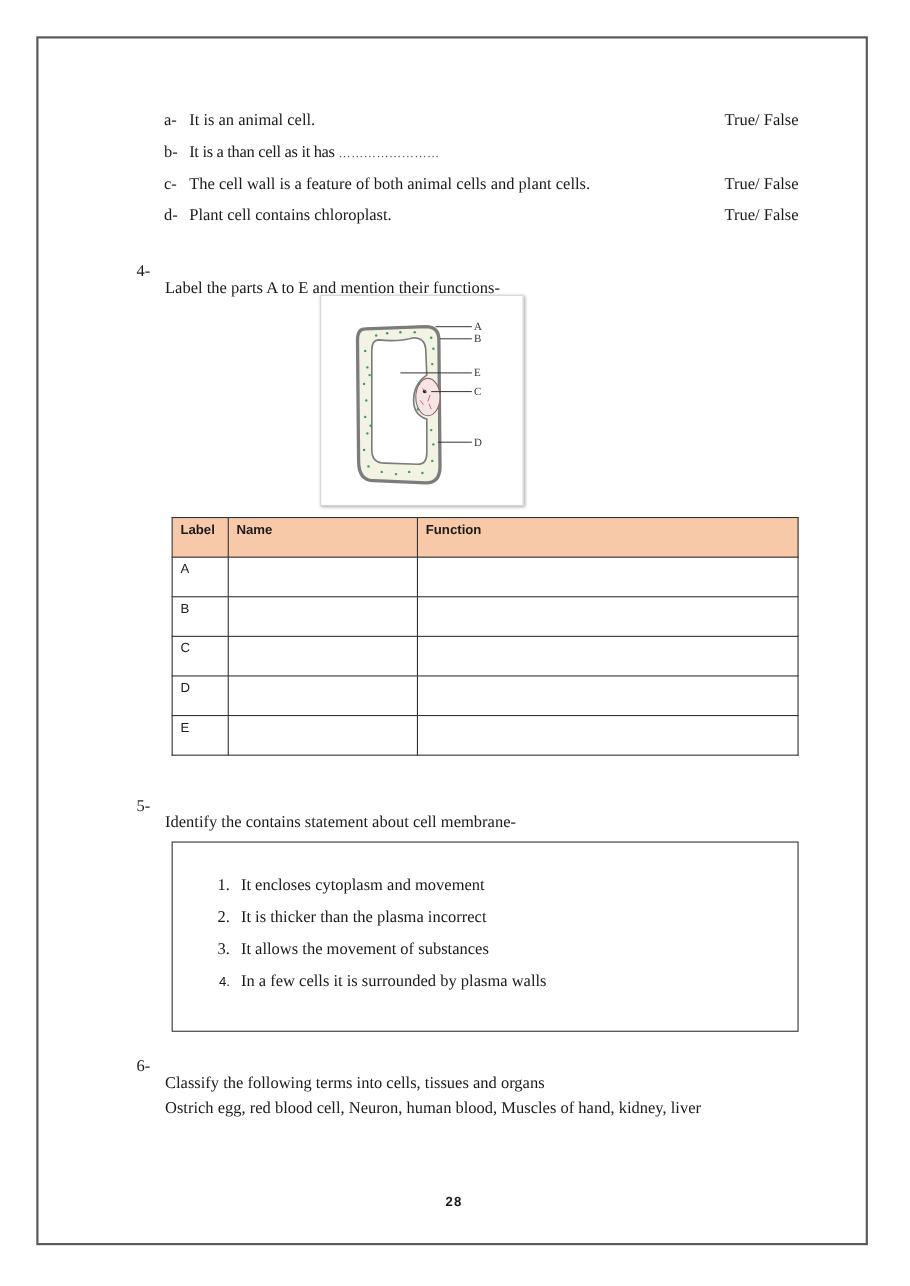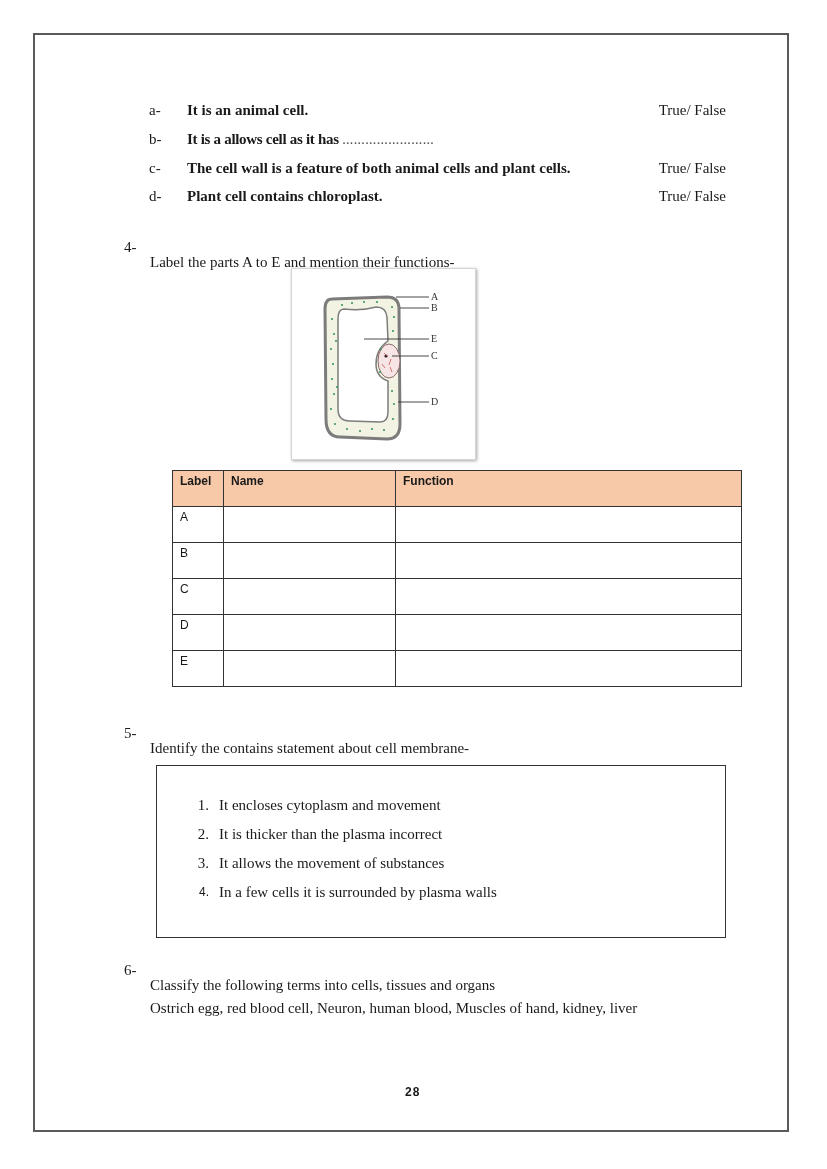--- a/index.html
+++ b/index.html
@@ -3,33 +3,33 @@
 <meta charset="utf-8">
 <style>
   html, body { margin: 0; padding: 0; background: #ffffff; }
   body { width: 827px; height: 1169px; position: relative; overflow: hidden;
          font-family: "Liberation Serif", serif; color: #1a1a1a; }
   .page-border { position: absolute; left: 33px; top: 33px; width: 756px; height: 1099px;
          border: 2px solid #5a5a5a; box-sizing: border-box; }
   .abs { position: absolute; white-space: nowrap; }
   .txt { font-size: 15px; line-height: 18px; }
   .sub-label { left: 149px; }
-  .sub-text { left: 187px; font-weight: bold; }
+  .sub-text { left: 172px; }
   .tf { right: 101px; text-align: center; }
   .q-num { left: 124px; }
   .q-text { left: 150px; margin-top: 15px; }
   .condensed { letter-spacing: -0.3px; font-size: 15px; }
   .dots { color: #555; letter-spacing: 0.5px; font-size: 11px; }
 
   .figure { position: absolute; left: 291px; top: 268px; width: 183px; height: 190px;
          background: #fff; border: 1px solid #d5d5d5; box-shadow: 1px 1px 3px rgba(0,0,0,0.35); }
   .figure svg { width: 100%; height: 100%; display: block; }
 
   table.parts { position: absolute; left: 156px; top: 470px; width: 570px; border-collapse: collapse;
-         font-family: "Liberation Sans", sans-serif; font-size: 12px; margin-left: 16px; }
+         font-family: "Liberation Sans", sans-serif; font-size: 12px; }
   table.parts th, table.parts td { border: 1px solid #333; text-align: left; vertical-align: top;
          padding: 3px 7px; }
   table.parts th { background: #f7c9a8; height: 29px; font-weight: bold; }
   table.parts td { height: 29px; }
   .c1 { width: 36px; } .c2 { width: 157px; }
 
   .options-box { position: absolute; left: 156px; top: 765px; width: 570px; height: 173px;
          border: 1px solid #333; box-sizing: border-box; }
   .opt { position: absolute; font-size: 15px; line-height: 18px; white-space: nowrap; }
   .opt .n { position: absolute; left: 0; width: 20px; text-align: right; }
@@ -42,21 +42,21 @@
 </head>
 <body>
 
 <div class="page-border"></div>
 
 <span class="abs txt sub-label" style="top:101px">a-</span>
 <span class="abs txt sub-text" style="top:101px">It is an animal cell.</span>
 <span class="abs txt tf" style="top:101px">True/ False</span>
 
 <span class="abs txt sub-label" style="top:130px">b-</span>
-<span class="abs txt sub-text condensed" style="top:130px"><span>It is a allows cell as it has</span> <span class="dots">……………………</span></span>
+<span class="abs txt sub-text condensed" style="top:130px"><span>It is a than cell as it has</span> <span class="dots">……………………</span></span>
 
 <span class="abs txt sub-label" style="top:159px">c-</span>
 <span class="abs txt sub-text" style="top:159px">The cell wall is a feature of both animal cells and plant cells.</span>
 <span class="abs txt tf" style="top:159px">True/ False</span>
 
 <span class="abs txt sub-label" style="top:187px">d-</span>
 <span class="abs txt sub-text" style="top:187px">Plant cell contains chloroplast.</span>
 <span class="abs txt tf" style="top:187px">True/ False</span>
 
 <span class="abs txt q-num" style="top:238px">4-</span>

